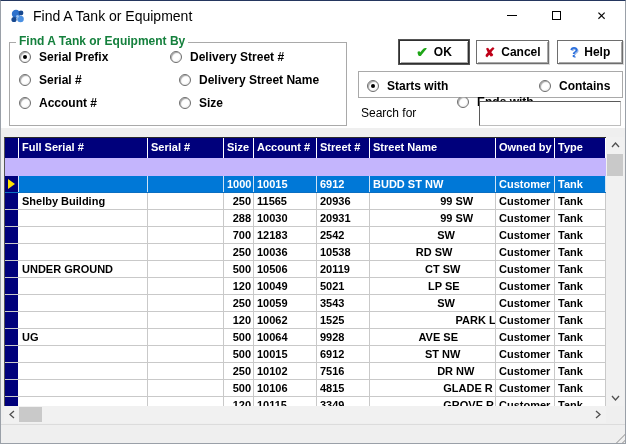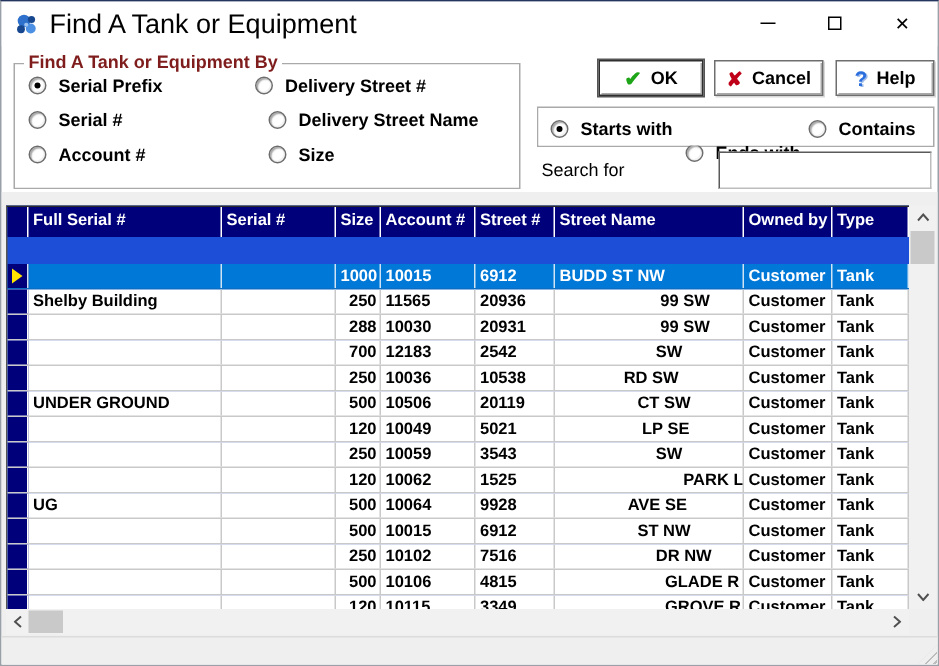--- a/index.html
+++ b/index.html
@@ -5,34 +5,34 @@
   * { box-sizing: border-box; margin: 0; padding: 0; }
   html,body { width: 626px; height: 444px; }
   body { font-family: "Liberation Sans", sans-serif; background:#fff; position:relative; }
 
   .window { position:absolute; left:0; top:0; width:626px; height:444px;
             border:1px solid #9aa0a8; border-top:1px solid #24365e; background:#fff; overflow:hidden; }
 
   
   .titlebar { position:absolute; left:0; top:0; width:100%; height:30px; background:#fff; }
   .app-icon { position:absolute; left:9px; top:7px; width:16px; height:16px; }
-  .title-text { position:absolute; left:32px; top:0; line-height:30px; font-size:18px; color:#000; }
+  .title-text { position:absolute; left:32px; top:0; line-height:30px; font-size:14px; color:#000; }
   .tb-btn { position:absolute; top:0; width:45px; height:29px; display:flex; align-items:center; justify-content:center; }
   .tb-min { right:91px; } .tb-max { right:46px; } .tb-close { right:1px; }
   .glyph-min { width:10px; height:0; border-top:1px solid #000; }
   .glyph-max { width:9px; height:9px; border:1px solid #000; }
   .glyph-close { font-size:12px; color:#000; line-height:1; }
 
   
   .groupbox { position:absolute; border:1px solid #a9a9a9; background:#fff; }
   .groupbox::after { content:""; position:absolute; inset:0; border:1px solid #fff; pointer-events:none; }
   .gb-find { left:8px; top:41px; width:338px; height:84px; }
   .gb-match { left:357px; top:70px; width:265px; height:27px; }
   .gb-legend { position:absolute; top:-9px; left:6px; background:#fff; padding:0 3px;
-               font-size:12px; font-weight:700; color:#7f1d1d; z-index:2; white-space:nowrap; }
+               font-size:12px; font-weight:700; color:#15803d; z-index:2; white-space:nowrap; }
 
   .radio-item { position:absolute; display:flex; align-items:center; cursor:default; }
   .rb { width:12px; height:12px; border-radius:50%; background:#fff; border:1px solid #6d6d6d;
         box-shadow: inset 1px 1px 1px rgba(0,0,0,.35), inset -1px -1px 0 #f2f2f2; flex:none; }
   .rb.on { position:relative; }
   .rb.on::after { content:""; position:absolute; left:3px; top:3px; width:4px; height:4px; border-radius:50%; background:#000; }
   .rlbl { margin-left:8px; font-size:12px; font-weight:700; color:#000; white-space:nowrap; }
 
   .p0{left:18px;top:49px;} .p1{left:18px;top:72px;} .p2{left:18px;top:95px;}
   .p3{left:169px;top:49px;} .p4{left:178px;top:72px;} .p5{left:178px;top:95px;}
@@ -54,21 +54,21 @@
 
   
   .search-label { position:absolute; left:360px; top:105px; font-size:12px; font-weight:400; }
   .search-input { position:absolute; left:478px; top:100px; width:142px; height:25px;
                   border:1px solid; border-color:#5a5a5a #bdbdbd #bdbdbd #5a5a5a;
                   background:#fff; font-family:"Liberation Sans",sans-serif; font-size:12px; padding:0 3px; outline:none; }
 
   
   .lowerbg { position:absolute; left:0; top:127px; width:626px; height:317px; background:#efefef; }
 
-  .grid { position:absolute; left:3px; top:136px; width:602px; height:269px; background:#1d4ed8;
+  .grid { position:absolute; left:3px; top:136px; width:602px; height:269px; background:#c4b5fd;
           border-top:1px solid #2b2b2b; border-left:1px solid #555; overflow:hidden;
           font-size:11px; font-weight:700; }
   .grow { display:flex; height:17px; border-bottom:1px solid #c9c9c9; background:#fff; color:#000; }
   .ghead { display:flex; height:20px; background:#00007b; color:#fff; }
   .hcell { border-right:1px solid #fff; padding:3px 0 0 3px; overflow:hidden; white-space:nowrap; }
   .cell { border-right:1px solid #c9c9c9; padding:2px 3px 0 3px; overflow:hidden; white-space:pre; }
   .ci { width:14px; flex:none; background:#00007b; border-right:1px solid #fff; padding:0; position:relative; }
   .c0{width:129px;flex:none;} .c1{width:76px;flex:none;} .c2{width:30px;flex:none;}
   .c3{width:63px;flex:none;} .c4{width:53px;flex:none;} .c5{width:126px;flex:none;}
   .c6{width:59px;flex:none;} .c7{width:51px;flex:none;}

